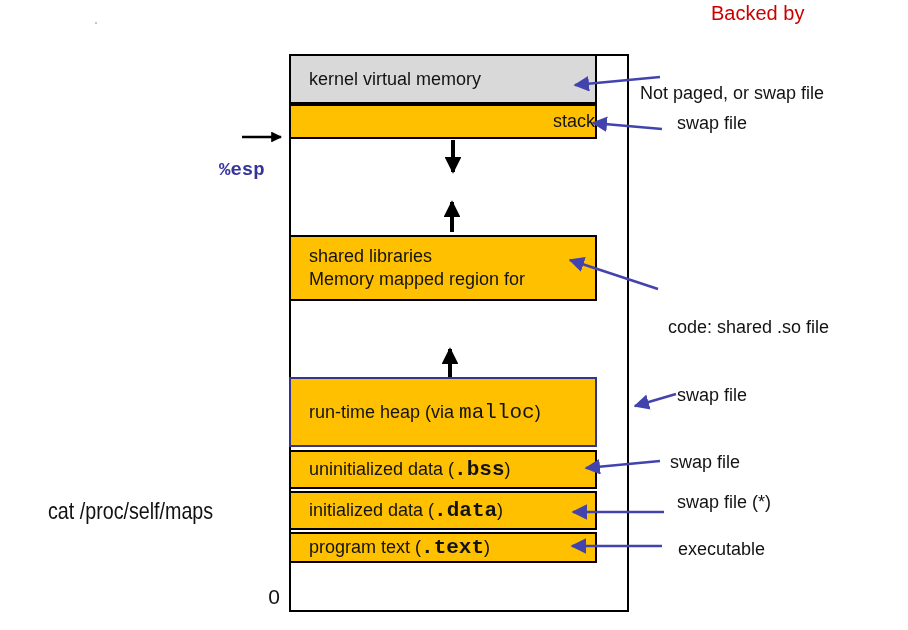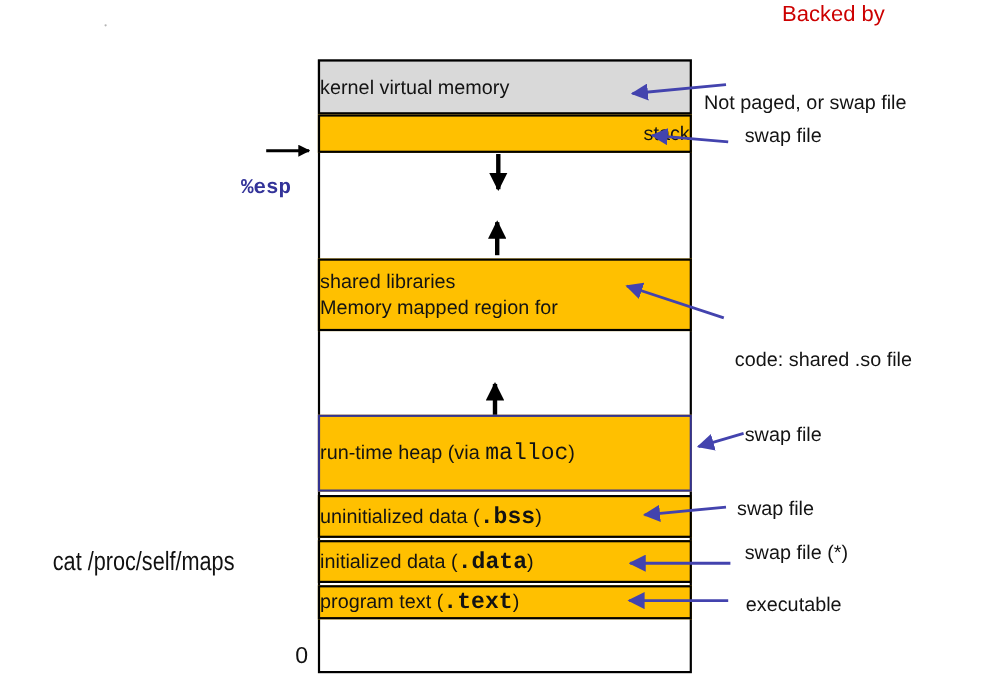--- a/index.html
+++ b/index.html
@@ -9,24 +9,24 @@
     font-family:"Liberation Sans", sans-serif;
     color:#111;
   }
   .abs{position:absolute;}
   
   .outer-box{
     left:289px;top:54px;width:340px;height:558px;
     border:2px solid #000;background:#fff;box-sizing:border-box;
   }
   .seg{
-    left:289px;width:340px;box-sizing:border-box;
+    left:289px;width:308px;box-sizing:border-box;
     border:2px solid #000;background:#FFC000;
     display:flex;flex-direction:column;justify-content:center;
-    padding-left:0;
+    padding-left:18px;
     font-size:18px;color:#131313;
     z-index:2;
   }
   .seg-label{white-space:pre;line-height:23px;}
   .mono{font-family:"Liberation Mono","DejaVu Sans Mono",monospace;font-size:21px;}
   .mono.b{font-weight:bold;}
   .seg-kernel{top:54px;height:50px;background:#D9D9D9;}
   .seg-stack{top:104px;height:35px;text-align:right;}
   .seg-mmap{top:235px;height:66px;}
   .seg-heap{top:377px;height:70px;border-color:#333390;}

